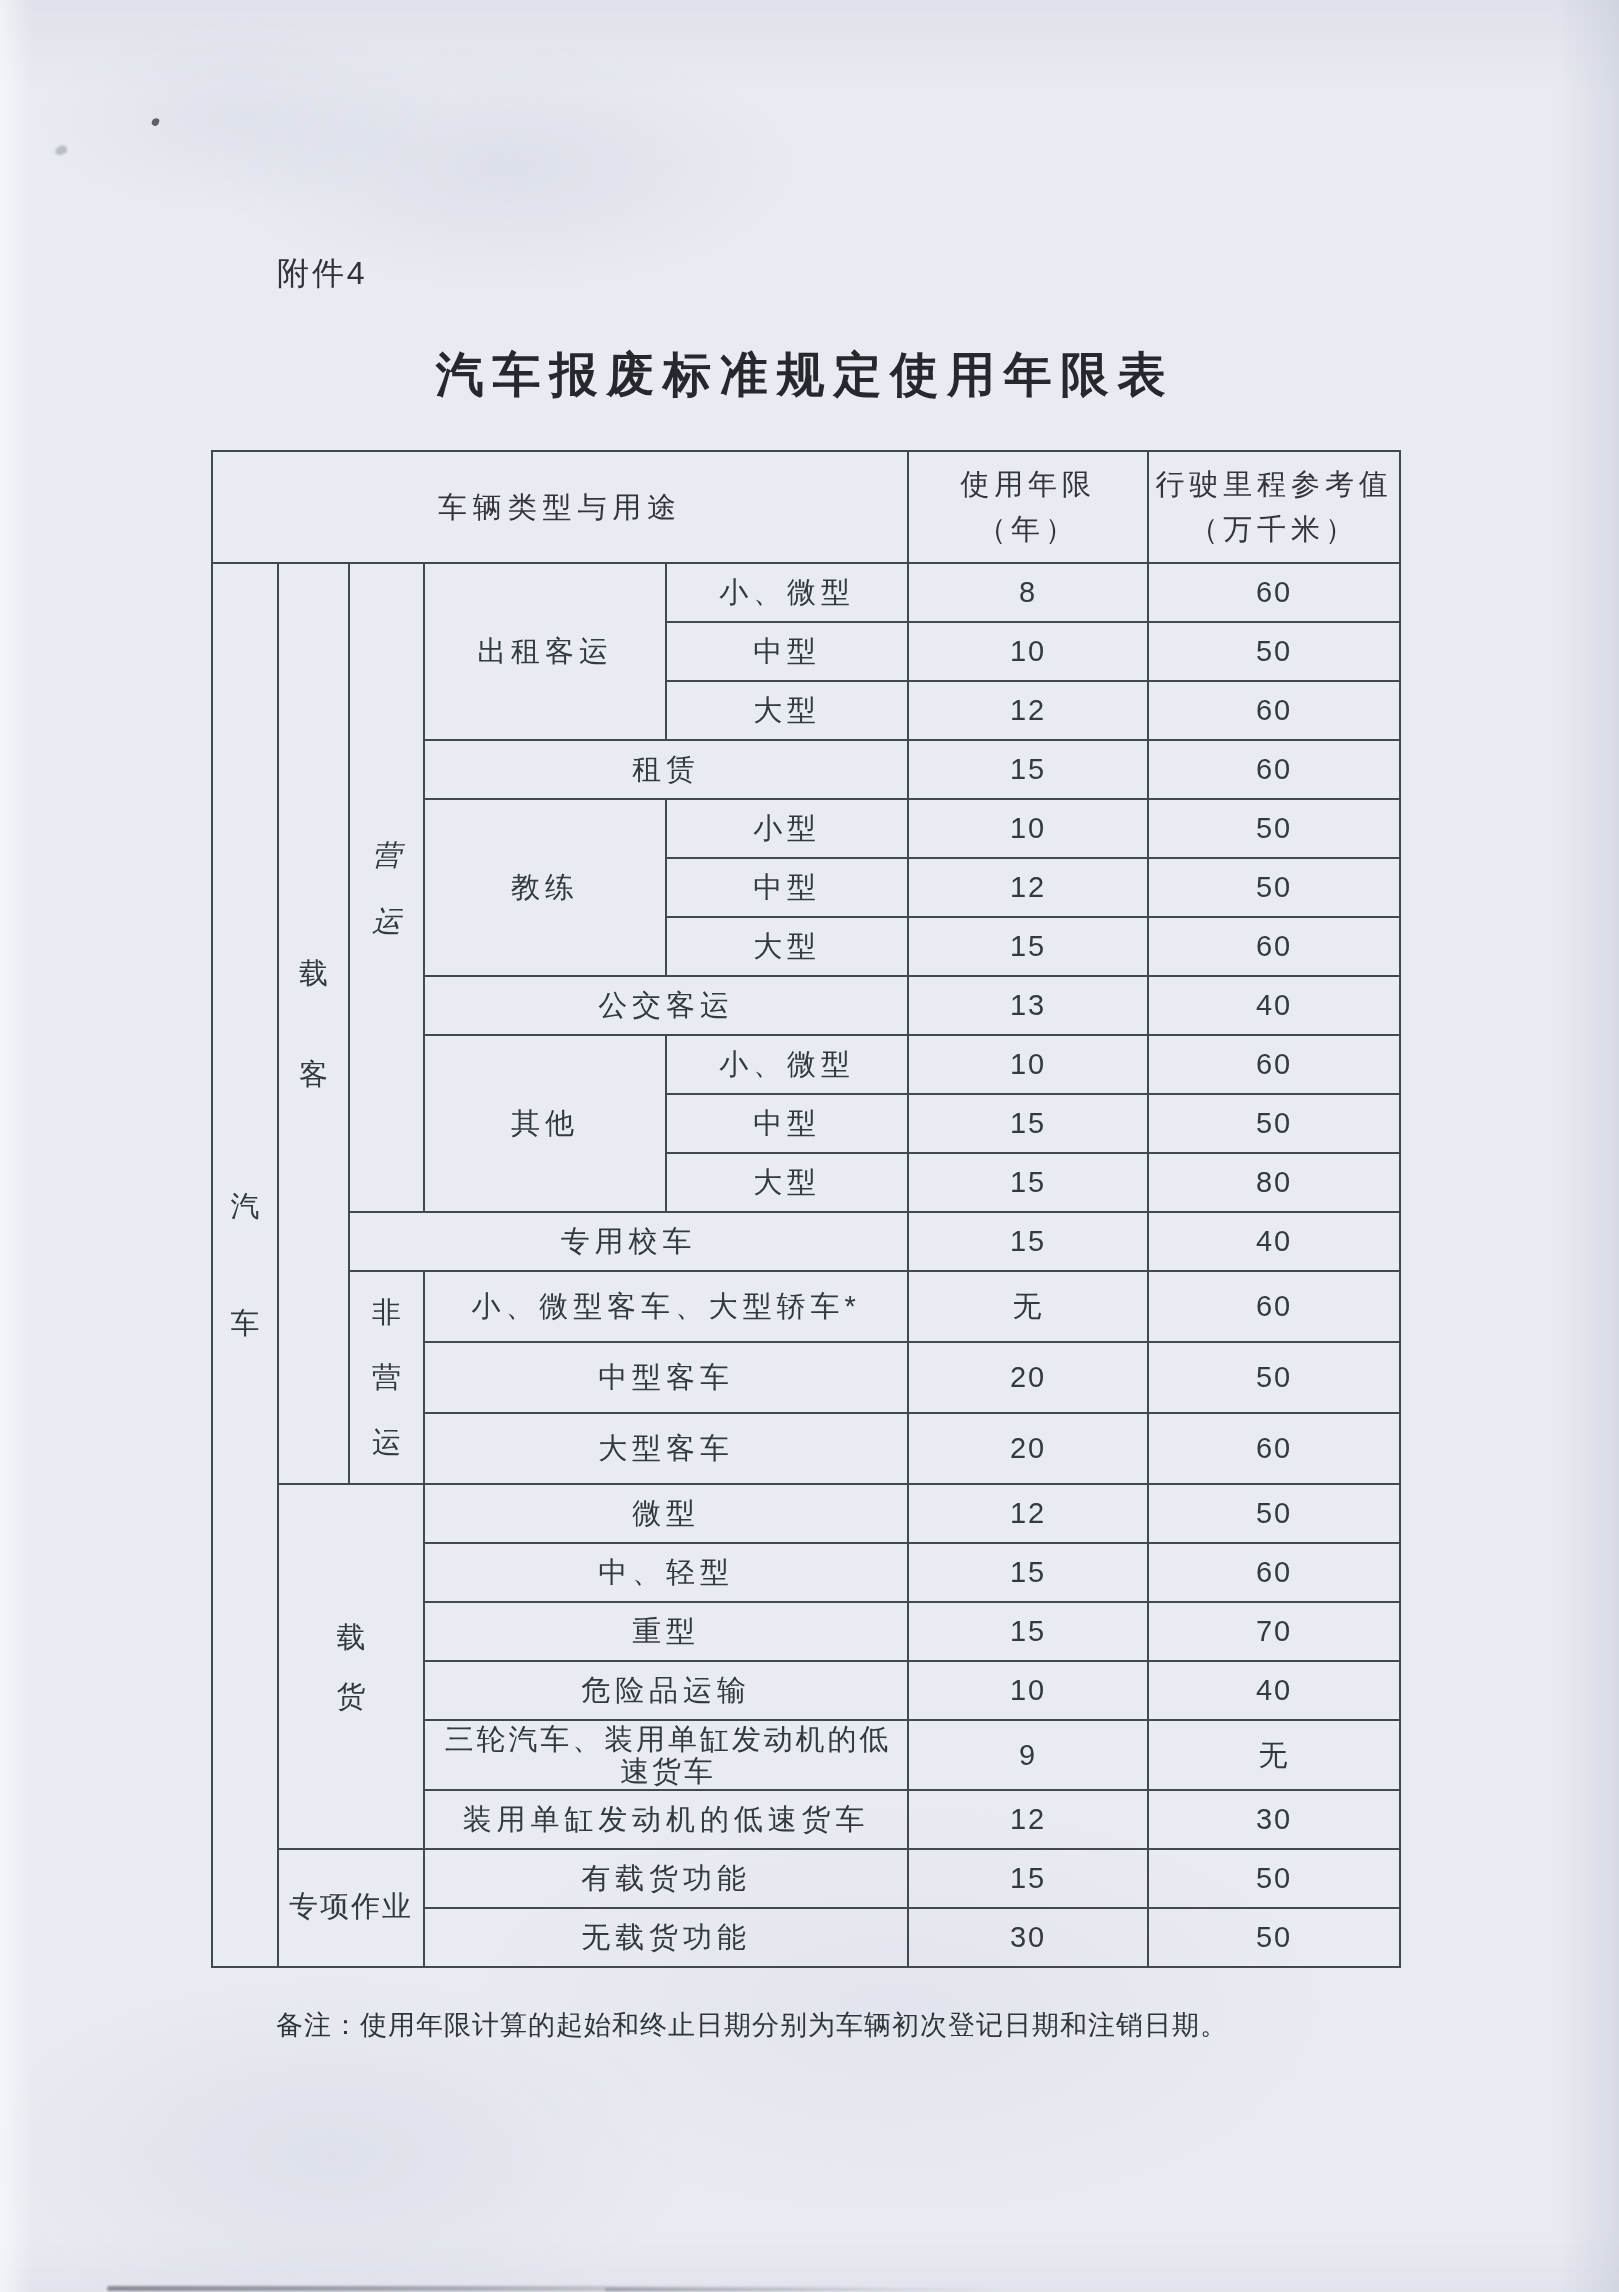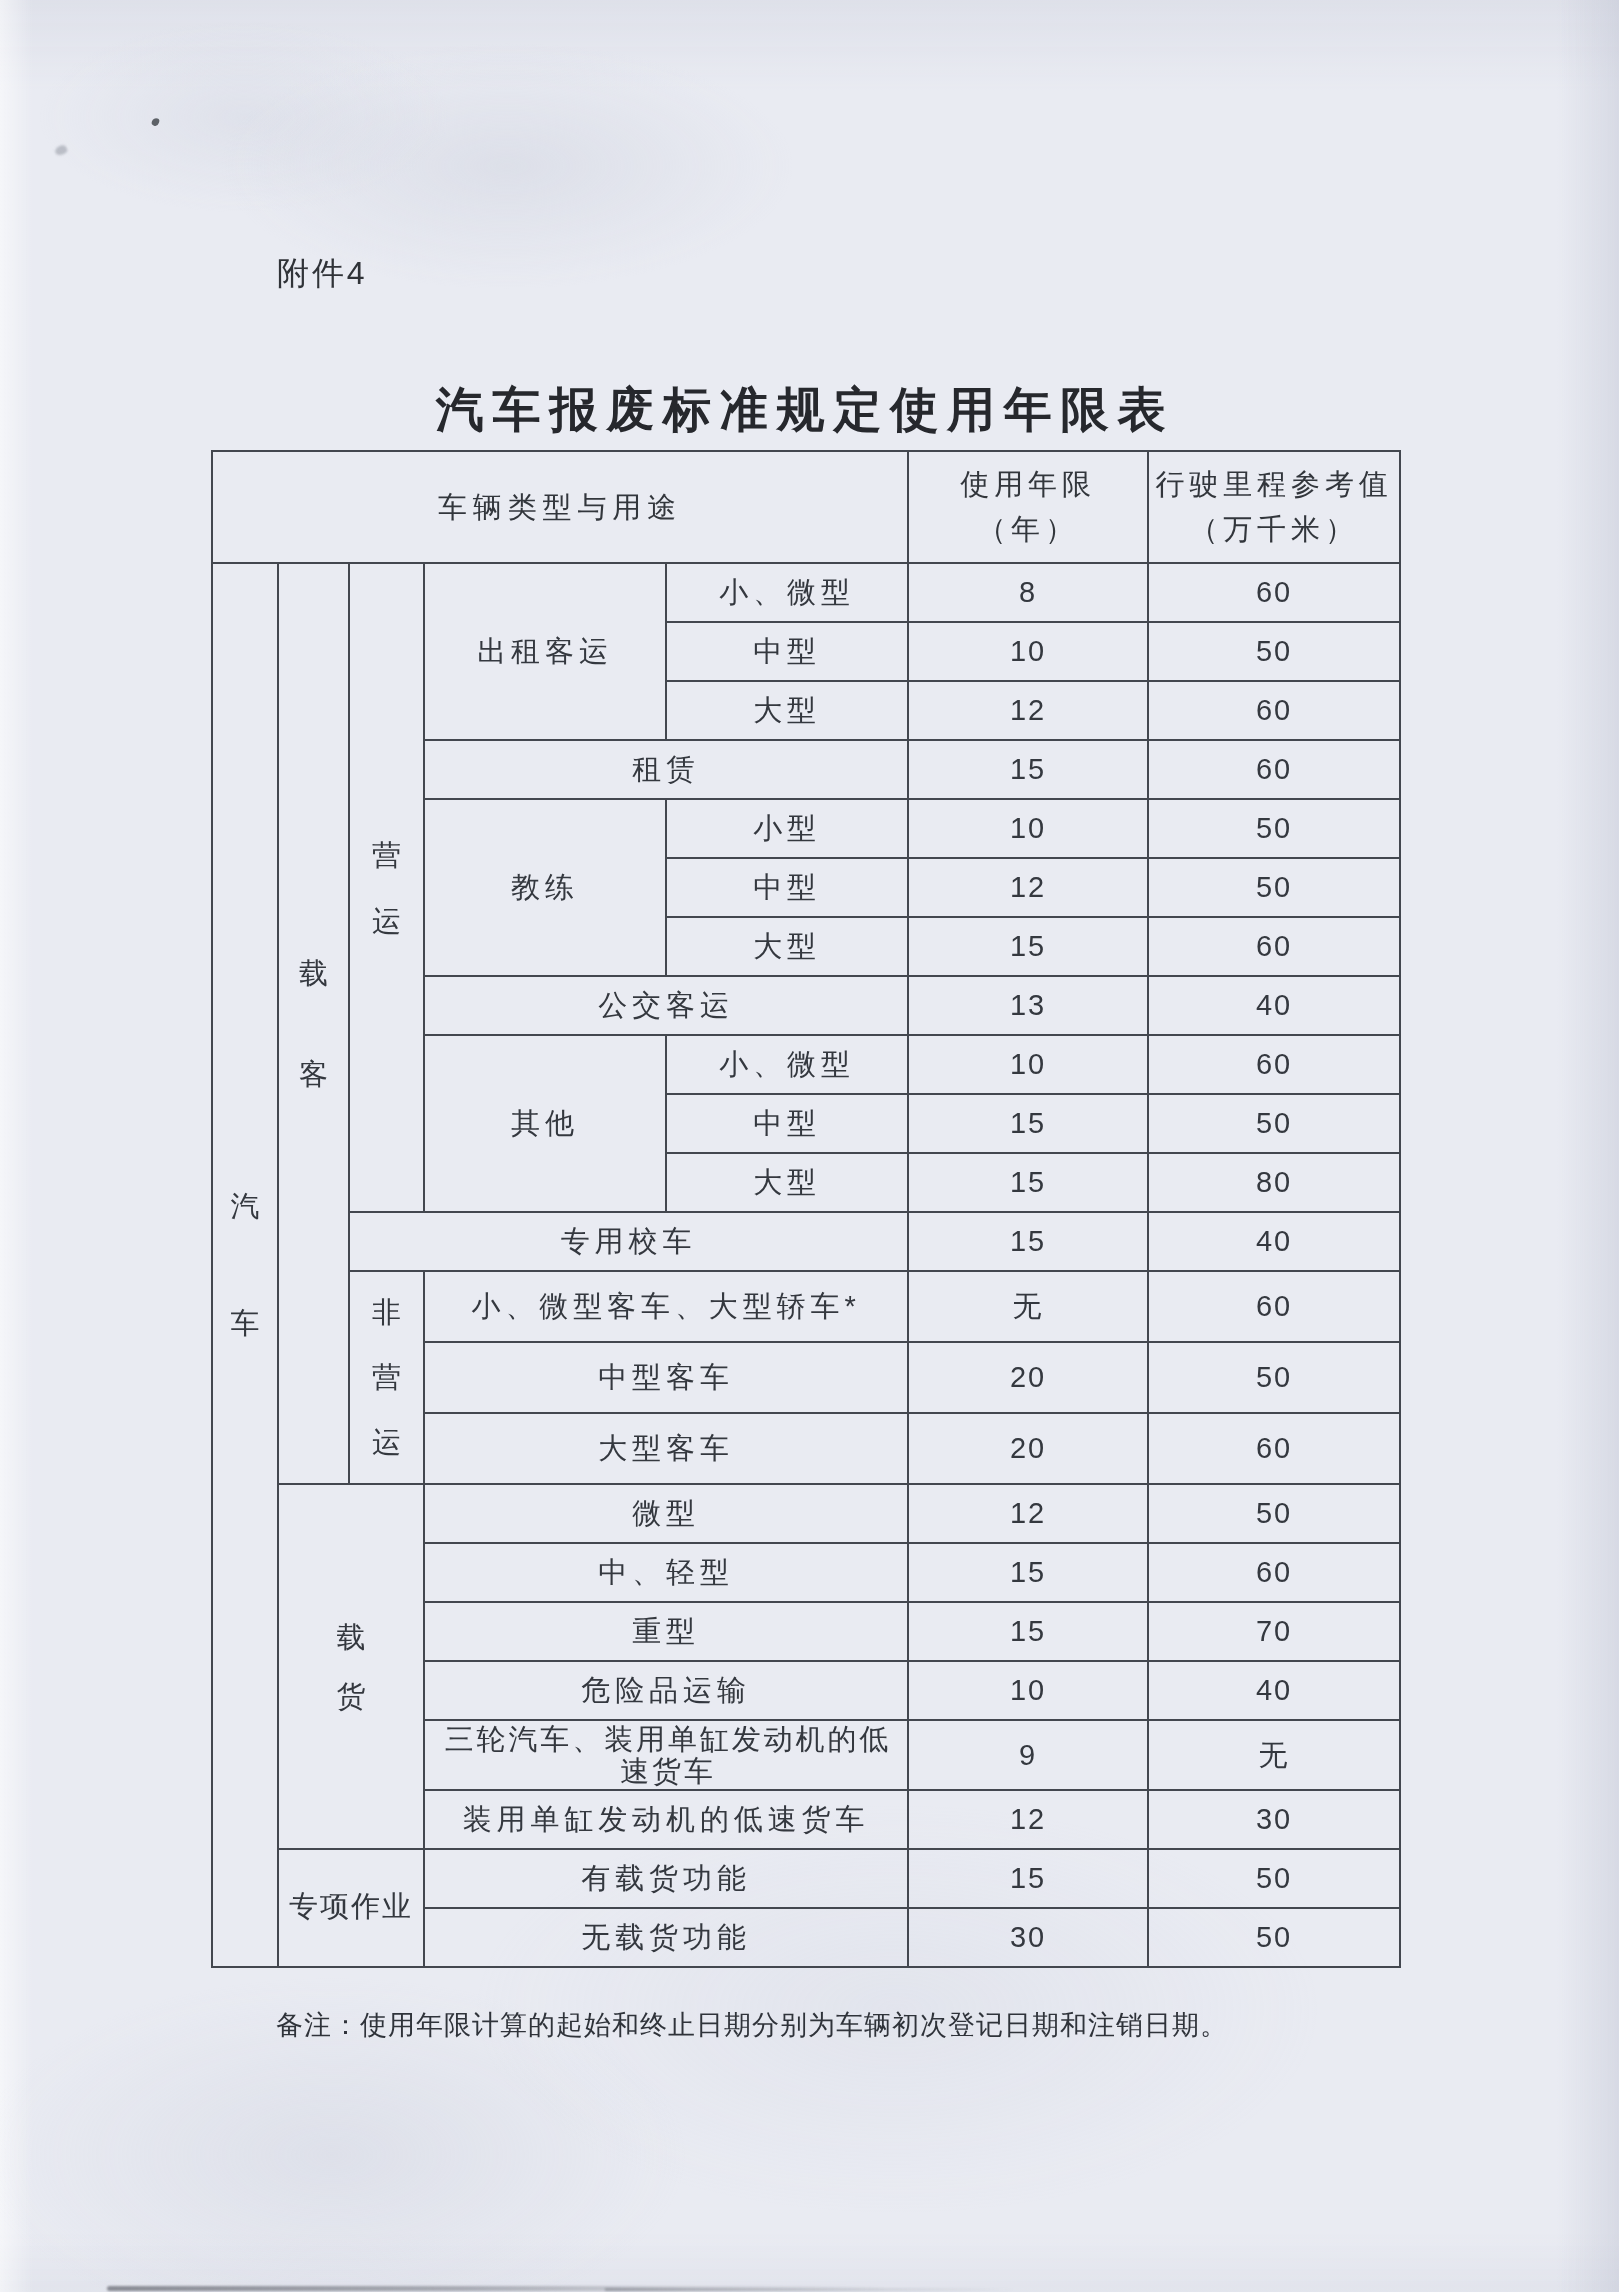--- a/index.html
+++ b/index.html
@@ -15,21 +15,21 @@
       linear-gradient(90deg, rgba(255,255,255,.55) 0px, rgba(255,255,255,0) 33px),
       linear-gradient(270deg, rgba(186,190,206,.38) 0px, rgba(186,190,206,0) 62px),
       linear-gradient(180deg, rgba(203,206,219,.35) 0px, rgba(203,206,219,0) 93px),
       linear-gradient(0deg, rgba(203,206,219,.25) 0px, rgba(203,206,219,0) 59px);
   }
   .attachment{
     position:absolute;left:277px;top:252px;
     font-size:32px;color:#303338;letter-spacing:2.9px;
   }
   .title{
-    position:absolute;left:211px;top:378px;width:1188px;
+    position:absolute;left:211px;top:343px;width:1188px;
     text-align:center;font-size:48px;font-weight:bold;
     letter-spacing:8.8px;color:#26282d;
   }
   table.vtable{
     position:absolute;left:211px;top:450px;
     border-collapse:collapse;table-layout:fixed;width:1188px;
     border:2.9px solid #3c4048;
     color:#34383f;
   }
   table.vtable td{
@@ -42,21 +42,21 @@
   tr.rt{height:71px;}
   tr.rx{height:70px;}
   .hcell{font-size:30px;letter-spacing:5.9px;color:#32363c;}
   .hcell div{line-height:45px;letter-spacing:4.9px;}
   .g{letter-spacing:4.9px;padding-left:3.9px;}
   .g.wrap{padding:2px 9.8px 2px 13.7px;line-height:32px;letter-spacing:2.9px;}
   .num{font-size:30px;letter-spacing:2px;}
   .vert span{display:inline-block;width:1.16em;word-break:break-all;text-align:center;}
   .vert.qiche span{line-height:117px;}
   .vert.zaike span{line-height:101px;}
-  .vert.yingyun span{line-height:66px;}
+  .vert.yingyun span{line-height:66px;font-style:italic;}
   .vert.feiyingyun span{line-height:65px;}
   .vert.zaihuo span{line-height:59px;}
   .zhuanxiang{letter-spacing:2px;font-family:Liberation Mono, monospace;}
   .note{
     position:absolute;left:276px;top:2007px;
     font-size:27px;color:#2f333a;letter-spacing:1px;
   }
   
   .speck{
     position:absolute;left:152px;top:118px;width:6.8px;height:7.8px;

